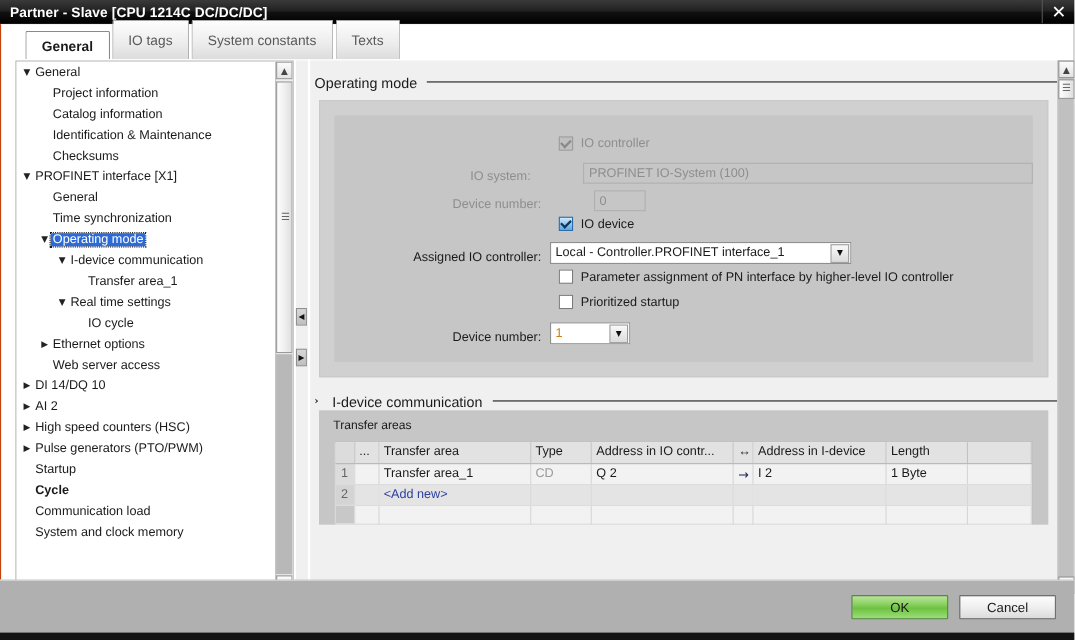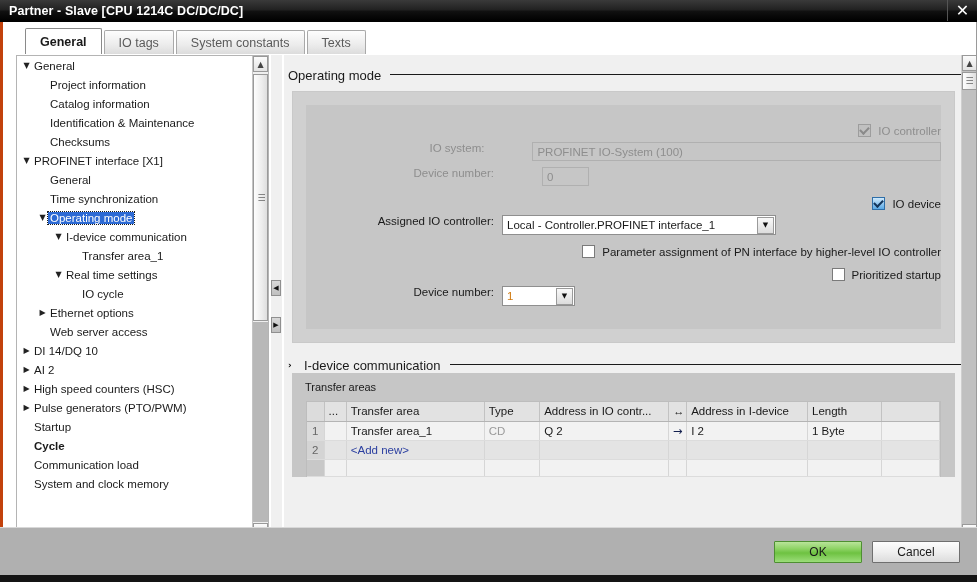--- a/index.html
+++ b/index.html
@@ -50,34 +50,34 @@
     cursor: pointer;
     font-family: "DejaVu Sans", sans-serif;
   }
 
   
   #dialog-body {
     position: absolute;
     left: 0; top: 22px;
     width: 977px; height: 505px;
     background: #ffffff;
-    border-left: 3px solid #c2410c;
+    border-left: 1px solid #c2410c;
     border-right: 1px solid #9a9a9a;
   }
 
   
   #tabstrip {
     position: absolute; left: 0; top: 7px;
     width: 977px; height: 25px;
     display: flex;
     align-items: flex-end;
     padding-left: 22px;
   }
   .tab {
-    height: 24px;
+    height: 36px;
     display: flex; align-items: center;
     padding: 0 14px;
     font-size: 12.5px;
     color: #5a5a5a;
     background: linear-gradient(to bottom, #fdfdfd 0%, #ececec 60%, #dcdcdc 100%);
     border: 1px solid #a9a9a9;
     border-bottom: none;
     border-radius: 2px 2px 0 0;
     margin-right: 2px;
     cursor: pointer;
@@ -237,21 +237,21 @@
     padding: 13px;
     border: 1px solid #c9c9c9;
   }
   .inner-box {
     background: #c6c6c6;
     padding: 14px 0 16px 0;
   }
 
   .frow {
     display: flex;
-    align-items: flex-start;
+    align-items: flex-end;
     height: 25px;
     padding-left: 0;
   }
   .flabel {
     width: 196px;
     text-align: right;
     padding-right: 8px;
     font-size: 11.5px;
     white-space: nowrap;
   }
@@ -265,21 +265,21 @@
     padding: 0 4px;
     font-size: 11.5px;
   }
   .txtfield.disabled {
     background: #c6c6c6;
     border-color: #b0b0b0;
     color: #8e8e8e;
     margin-left: 40px;
   }
 
-  .cbox-row { display: flex; align-items: center; padding-left: 204px; height: 23px; justify-content: flex-end; }
+  .cbox-row { display: flex; align-items: center; padding-left: 204px; height: 23px; }
   .cbox {
     width: 13px; height: 13px;
     border: 1px solid #7a7a7a;
     background: #ffffff;
     margin-right: 7px;
     display: flex; align-items: center; justify-content: center;
     flex: 0 0 13px;
     cursor: pointer;
   }
   .cbox.checked {

